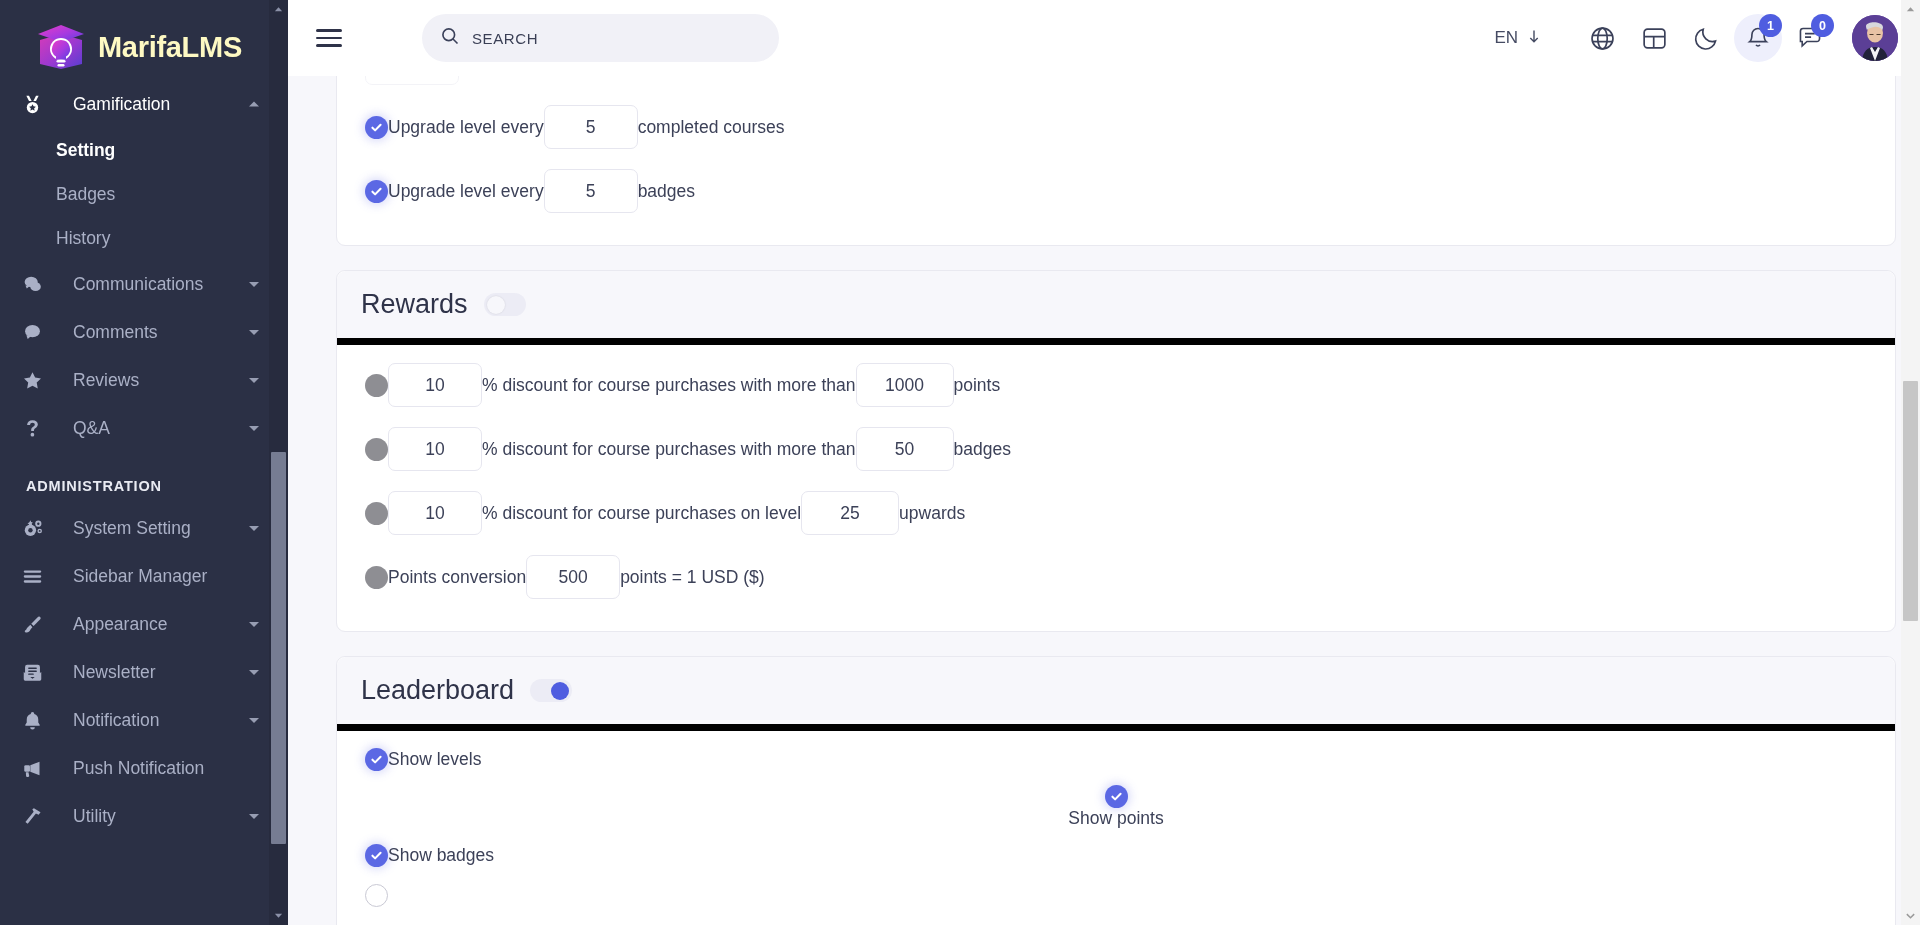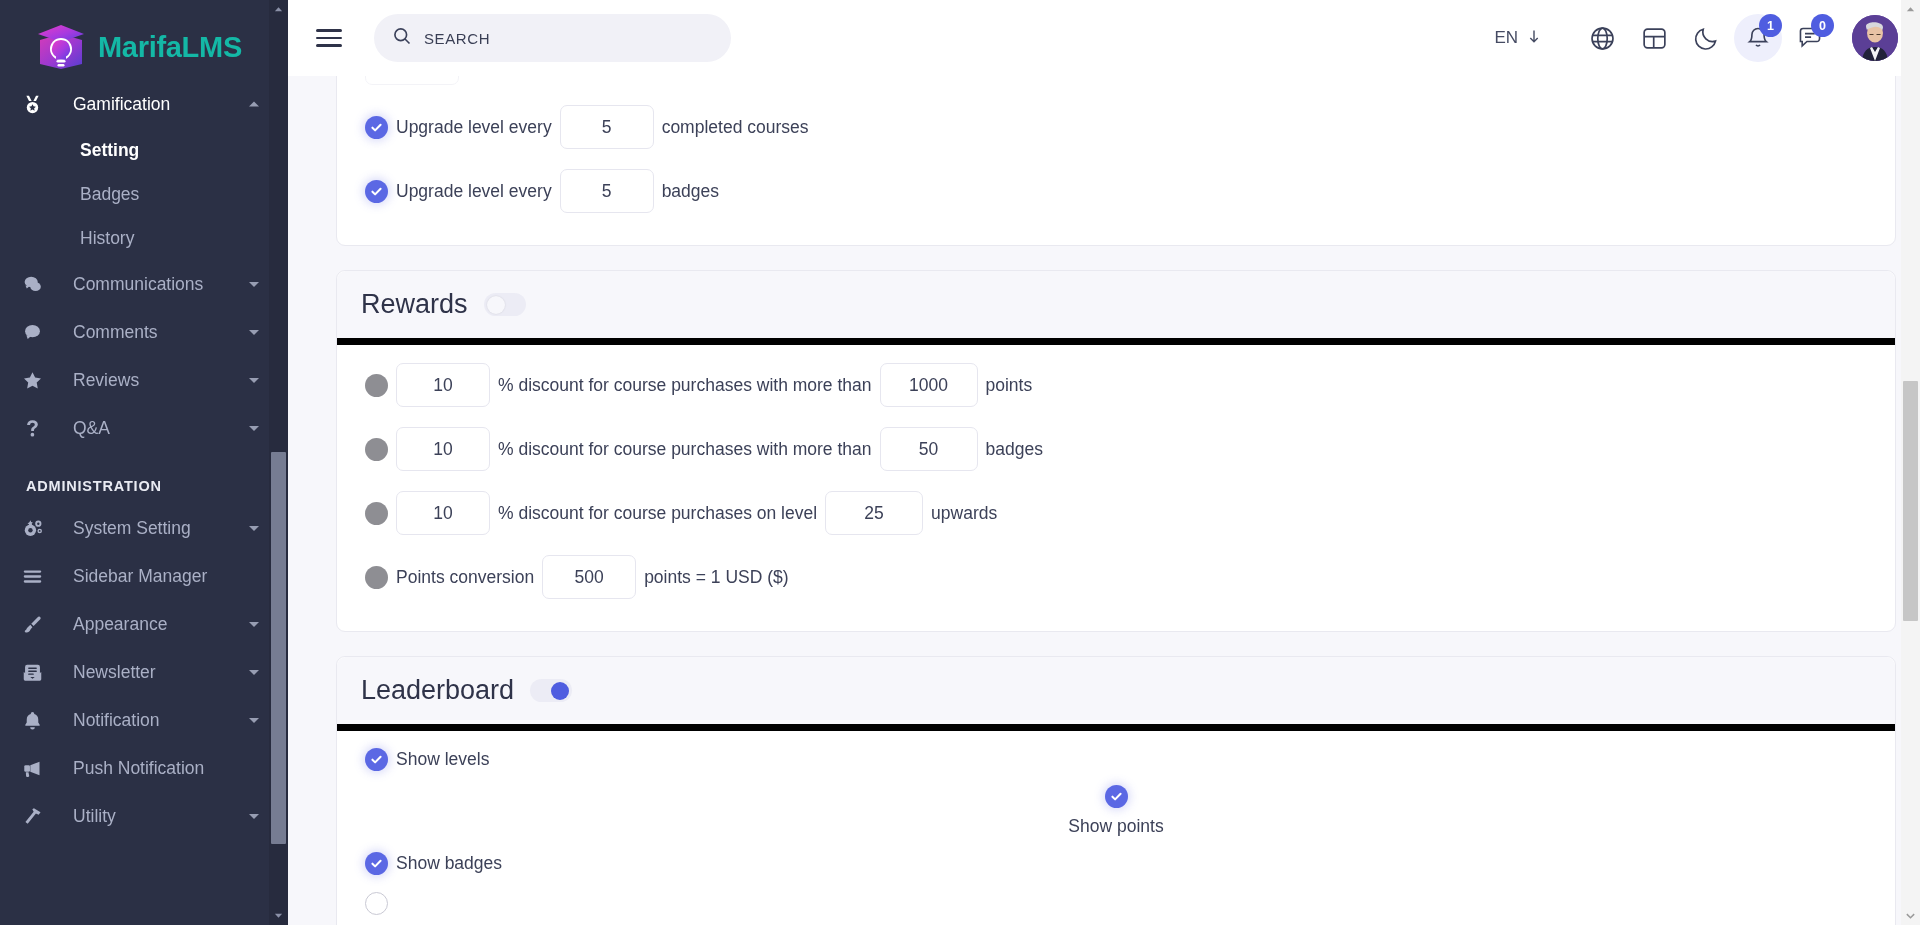--- a/index.html
+++ b/index.html
@@ -18,42 +18,42 @@
     position: relative;
     overflow: hidden;
   }
   .sb-scrollarea { width: 288px; height: 925px; position: relative; }
   .brand {
     display: flex; align-items: center; gap: 10px;
     padding: 26px 0 0 34px; height: 92px;
   }
   .brand-logo { width: 54px; height: 54px; flex: 0 0 54px; position: relative; }
   .brand-name {
-    font-size: 29px; font-weight: bold; color: #14b8a6; letter-spacing: -0.3px;
+    font-size: 29px; font-weight: bold; color: #fef9c3; letter-spacing: -0.3px;
   }
   .sb-group-label {
     color: #e9ebf3; font-size: 14.5px; font-weight: bold;
     letter-spacing: 0.8px; padding: 26px 0 10px 26px;
   }
   .sb-item {
     display: flex; align-items: center;
     height: 48px; padding: 0 26px 0 22px;
     color: #aab0c6; font-size: 17.5px;
     cursor: pointer; position: relative;
   }
   .sb-item .sb-ico {
     width: 34px; flex: 0 0 34px; display: flex; align-items: center;
     color: #aab0c6;
   }
   .sb-item .sb-txt { flex: 1 1 auto; white-space: nowrap; margin-left: 17px; }
   .sb-item.parent-open .sb-txt, .sb-item.parent-open .sb-ico { color: #ffffff; }
   .caret { width: 14px; flex: 0 0 14px; opacity: .85; }
   .sb-sub {
     display: flex; align-items: center;
-    height: 44px; padding-left: 80px;
+    height: 44px; padding-left: 56px;
     color: #aab0c6; font-size: 17.5px; cursor: pointer;
   }
   .sb-sub.active { color: #ffffff; font-weight: bold; }
 
   
   .sb-scrollbar {
     position: absolute; right: 0; top: 0; width: 19px; height: 925px;
     background: #272b3e;
   }
   .sb-sb-arrow {
@@ -68,21 +68,21 @@
 
   
   .main {
     flex: 1 1 auto; height: 925px; position: relative;
     background: #f7f7fb; overflow: hidden;
   }
   .topbar {
     height: 76px; background: #ffffff;
     display: flex; align-items: center;
     padding: 0 22px 0 28px;
-    position: relative; z-index: 5;
+    position: relative; z-index: 5; gap: 48px;
   }
   .hamburger {
     width: 34px; height: 34px; display: flex; flex-direction: column;
     justify-content: center; gap: 5px; cursor: pointer; flex: 0 0 34px;
   }
   .hamburger span { display: block; height: 2.6px; background: #2f3349; border-radius: 2px; }
   .hamburger span:nth-child(1) { width: 26px; }
   .hamburger span:nth-child(2) { width: 26px; }
   .hamburger span:nth-child(3) { width: 26px; }
   .searchbox {
@@ -150,21 +150,21 @@
   .toggle .knob {
     position: absolute; top: 2.5px; left: 3px;
     width: 18px; height: 18px; border-radius: 50%; background: #f7f7fb;
     box-shadow: 0 0 2px rgba(0,0,0,.12);
   }
   .toggle.on .knob { left: 21px; background: #4f5de0; box-shadow: none; }
   .card-body { padding: 8px 0 22px 0; }
 
   .row {
     display: flex; align-items: center;
-    padding: 10px 28px; min-height: 52px; gap: 8px;
+    padding: 10px 28px; min-height: 52px; gap: 0;
   }
   .chk {
     width: 23px; height: 23px; border-radius: 50%;
     flex: 0 0 23px;
     display: flex; align-items: center; justify-content: center;
   }
   .chk.checked { background: #5b68e4; box-shadow: 0 0 10px 2px rgba(110,120,235,.28); }
   .chk.off { background: #8e8e93; }
   .chk.empty { background: #ffffff; border: 1.6px solid #c9c9d4; }
   .chk .tick { width: 13px; height: 13px; }

